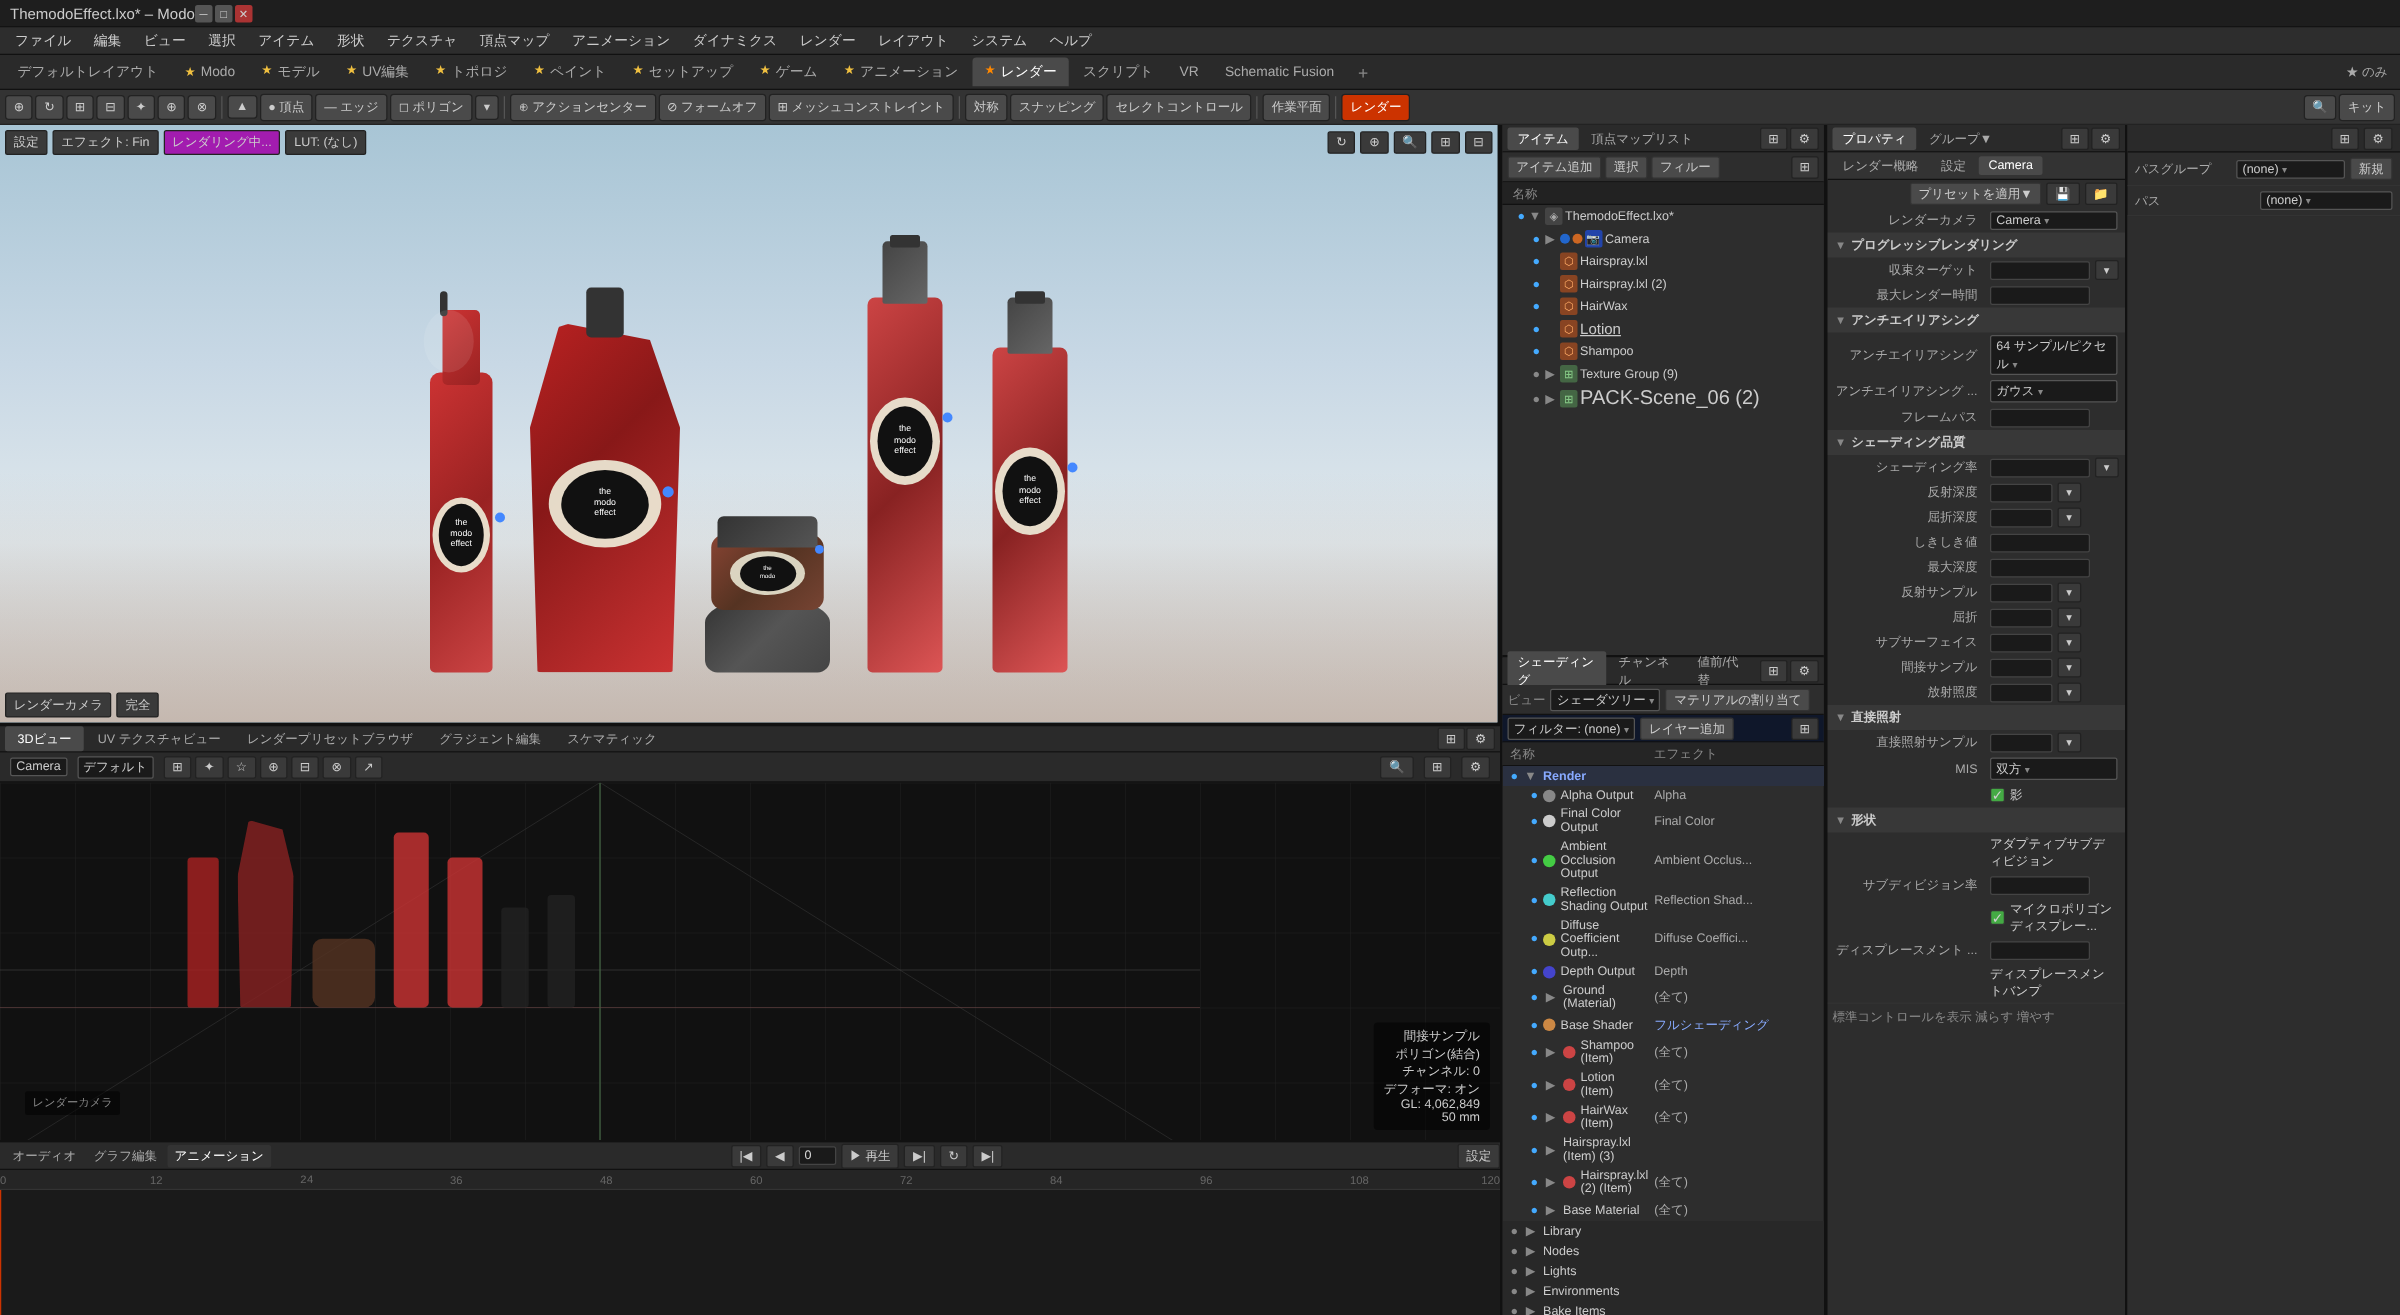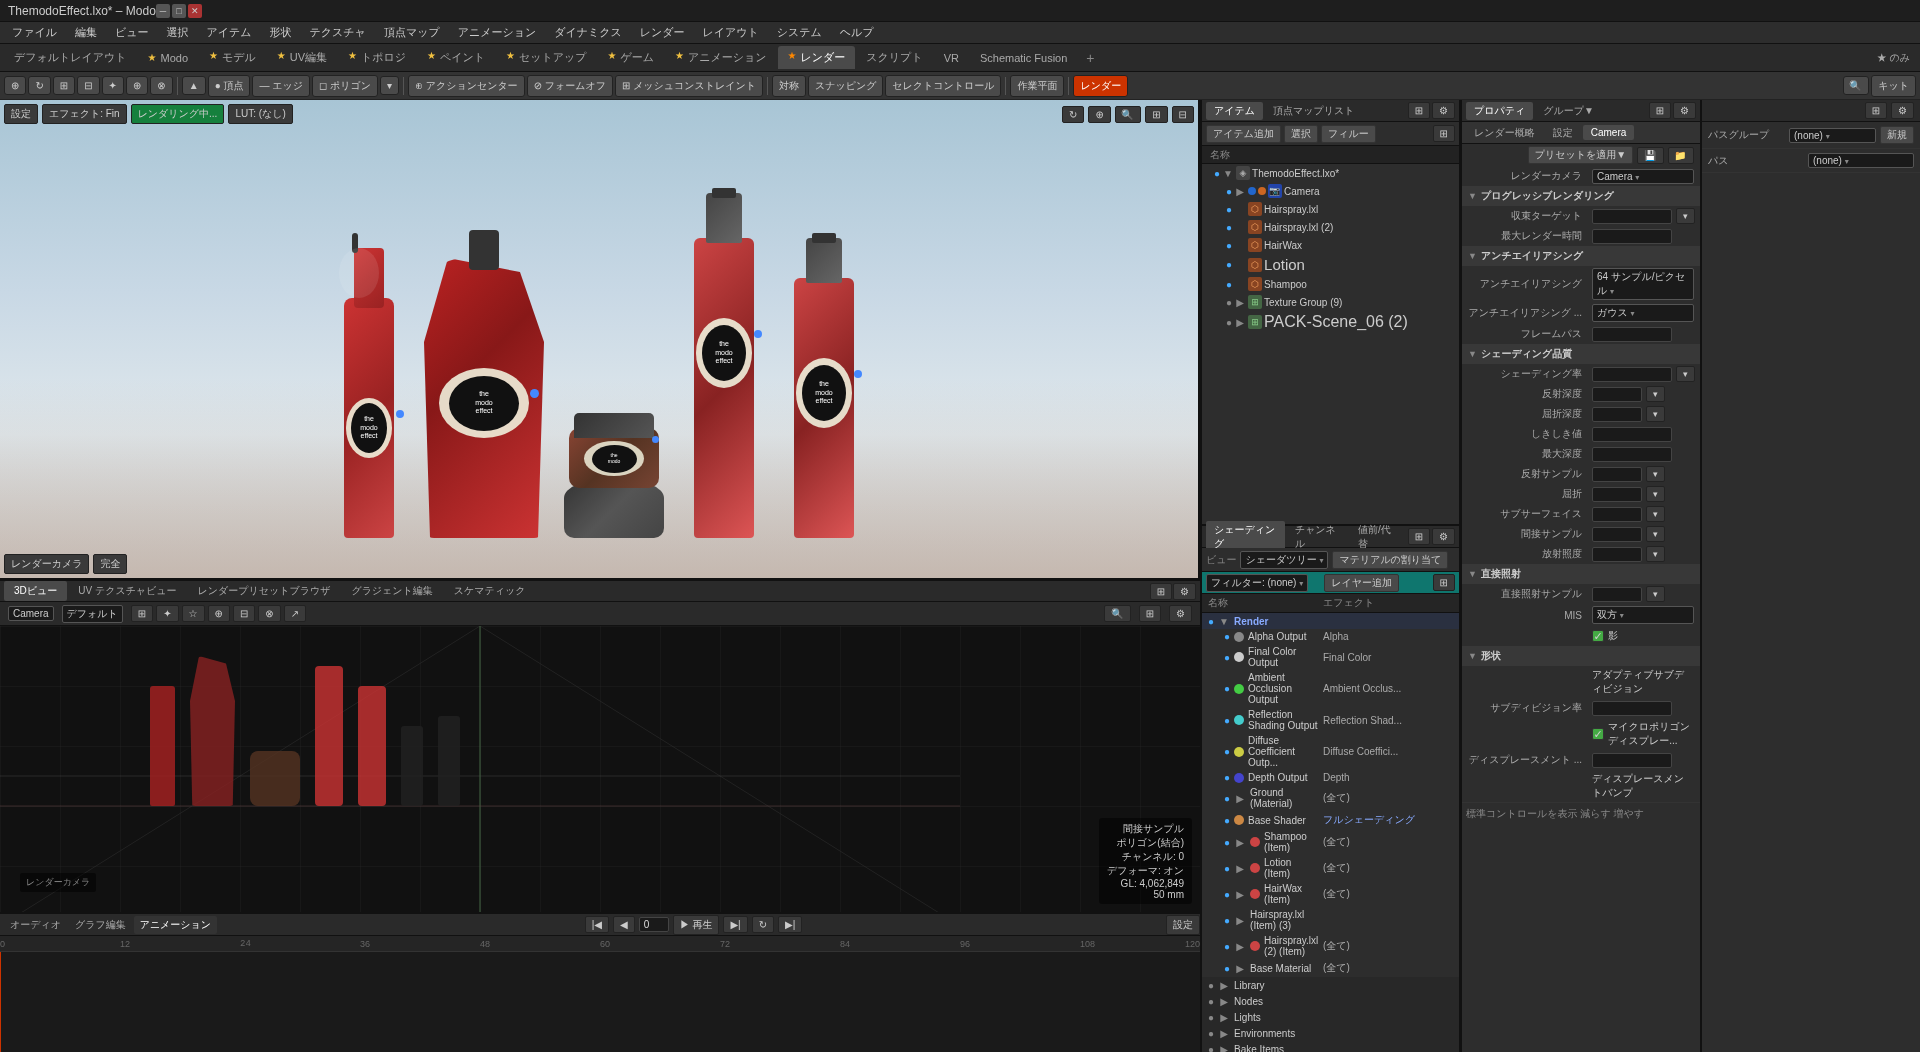--- a/index.html
+++ b/index.html
@@ -28,21 +28,21 @@
 
     
     #main { display: flex; height: calc(1052px - 22px - 22px - 28px - 28px); }
 
     
     #left-panel { flex: 1; display: flex; flex-direction: column; }
 
     
     #viewport-3d { flex: 0 0 480px; background: #87a5b5; position: relative; overflow: hidden; border-right: 2px solid #111; border-bottom: 2px solid #111; }
     .vp-btn { background: #3a3a3a; border: 1px solid #222; border-radius: 2px; padding: 2px 6px; color: #ccc; font-size: 10px; cursor: pointer; }
-    .vp-btn.active { background: #15803d; }
+    .vp-btn.active { background: #a21caf; }
 
     
     #bottom-tabs { height: 22px; background: #2a2a2a; display: flex; align-items: center; padding: 0 4px; gap: 1px; border-top: 1px solid #111; border-bottom: 1px solid #111; }
     .bottom-tab { padding: 3px 10px; cursor: pointer; color: #aaa; font-size: 10px; border-radius: 2px; }
     .bottom-tab.active { background: #4a4a4a; color: #fff; }
 
     
     #editor-3d { flex: 1; background: #1a1a1a; position: relative; overflow: hidden; }
     #editor-toolbar { height: 24px; background: #2a2a2a; display: flex; align-items: center; padding: 0 8px; gap: 8px; border-bottom: 1px solid #111; }
     .scene-tab { padding: 2px 8px; cursor: pointer; color: #aaa; font-size: 10px; border-radius: 2px; }
@@ -522,21 +522,21 @@
           <div class="tree-toggle"> </div>
           <div class="tree-icon icon-mesh">⬡</div>
           <span style="font-size:10px;color:#ccc;">HairWax</span>
         </div>
 
         <div class="scene-item-row">
           <div style="width:20px;"></div>
           <div class="eye-icon active">●</div>
           <div class="tree-toggle"> </div>
           <div class="tree-icon icon-mesh">⬡</div>
-          <span style="font-size:15px;color:#ccc;">Lotion</span>
+          <span style="font-size:12px;color:#ccc;text-decoration:underline;">Lotion</span>
         </div>
 
         <div class="scene-item-row">
           <div style="width:20px;"></div>
           <div class="eye-icon active">●</div>
           <div class="tree-toggle"> </div>
           <div class="tree-icon icon-mesh">⬡</div>
           <span style="font-size:10px;color:#ccc;">Shampoo</span>
         </div>
 
@@ -570,21 +570,21 @@
 
         <div style="height:24px;background:#2d2d2d;display:flex;align-items:center;padding:0 4px;gap:4px;border-bottom:1px solid #111;">
           <span style="font-size:10px;color:#888;">ビュー</span>
           <div class="select-box">
             <span>シェーダツリー</span>
             <span class="dropdown-arrow">▾</span>
           </div>
           <div class="btn-small">マテリアルの割り当て</div>
         </div>
 
-        <div style="height:22px;background:#0f766e;display:flex;align-items:center;padding:0 4px;gap:16px;border-bottom:1px solid #111;">
+        <div style="height:22px;background:#0f172a;display:flex;align-items:center;padding:0 4px;gap:4px;border-bottom:1px solid #111;">
           <div class="select-box">
             <span>フィルター: (none)</span>
             <span class="dropdown-arrow">▾</span>
           </div>
           <div class="btn-small">レイヤー追加</div>
           <div style="flex:1;"></div>
           <div class="vp-btn">⊞</div>
         </div>
 
         <div class="shading-header">

